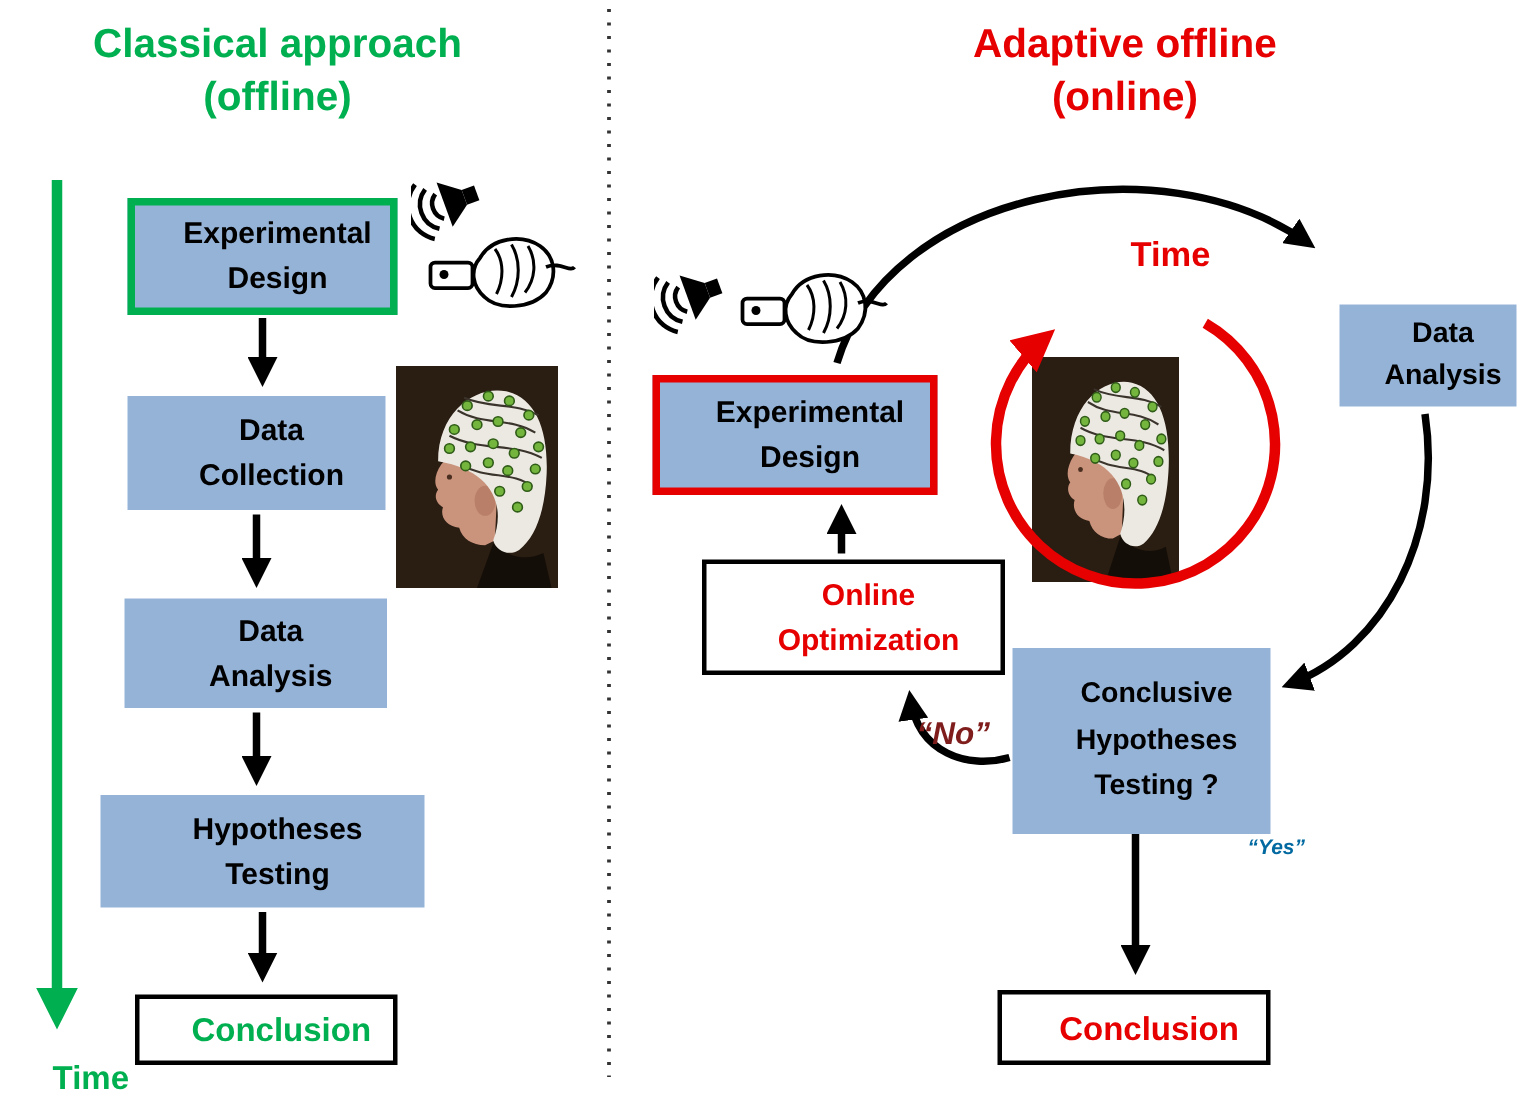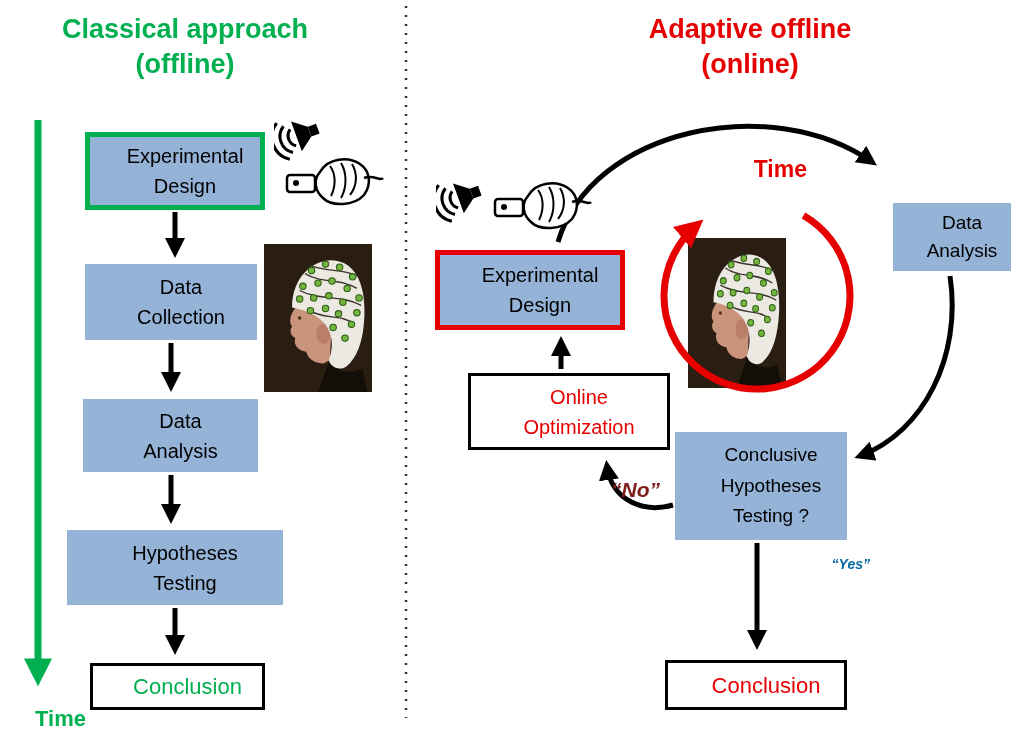--- a/index.html
+++ b/index.html
@@ -7,21 +7,21 @@
     position:relative; width:1024px; height:746px; background:#ffffff;
     font-family:"Liberation Sans", sans-serif; overflow:hidden;
   }
   svg.overlay { position:absolute; left:0; top:0; z-index:2; pointer-events:none; }
   .photo { position:absolute; z-index:1; }
   .icon  { position:absolute; z-index:3; }
   .box {
     position:absolute; z-index:3; box-sizing:border-box;
     display:flex; align-items:center; justify-content:center;
     text-align:center; white-space:pre-line;
-    font-weight:normal; font-size:20px; line-height:1.5; color:#000;padding-left:20px;
+    font-weight:bold; font-size:20px; line-height:1.5; color:#000;padding-left:20px;
   }
   .blue  { background:#95B3D7; }
   .border-green { border:5px solid #00B050; }
   .border-red   { border:5px solid #E60000; }
   .outline-box  { background:#ffffff; border:3px solid #000000; }
   .title {
     position:absolute; z-index:3; font-weight:bold; font-size:27px;
     line-height:1.3; text-align:center; white-space:pre-line;
   }
   .green-text { color:#00B050; }
@@ -190,21 +190,21 @@
 
   <div class="box blue border-red" style="left:435px; top:250px; width:190px; height:80px;">Experimental
 Design</div>
 
   <div class="box blue" style="left:893px; top:203px; width:118px; height:68px; font-size:19px;">Data
 Analysis</div>
 
   <div class="box outline-box red-text" style="left:468px; top:373px; width:202px; height:77px;">Online
 Optimization</div>
 
-  <div class="box blue" style="left:675px; top:432px; width:172px; height:108px; font-size:19px; line-height:1.6;">Conclusive
+  <div class="box blue" style="left:675px; top:432px; width:172px; height:124px; font-size:19px; line-height:1.6;">Conclusive
 Hypotheses
 Testing ?</div>
 
   <div class="box outline-box red-text" style="left:665px; top:660px; width:182px; height:50px; font-size:22px;">Conclusion</div>
 
   <div class="label italic" style="left:580px; top:478px; width:80px; font-size:21px; color:#7f1d1d;">“No”</div>
 
   <div class="label italic" style="left:780px; top:556px; width:90px; font-size:14px; color:#0369a1;">“Yes”</div>
 
   <div class="icon" style="left:436px; top:168px; width:58px; height:56px;">

